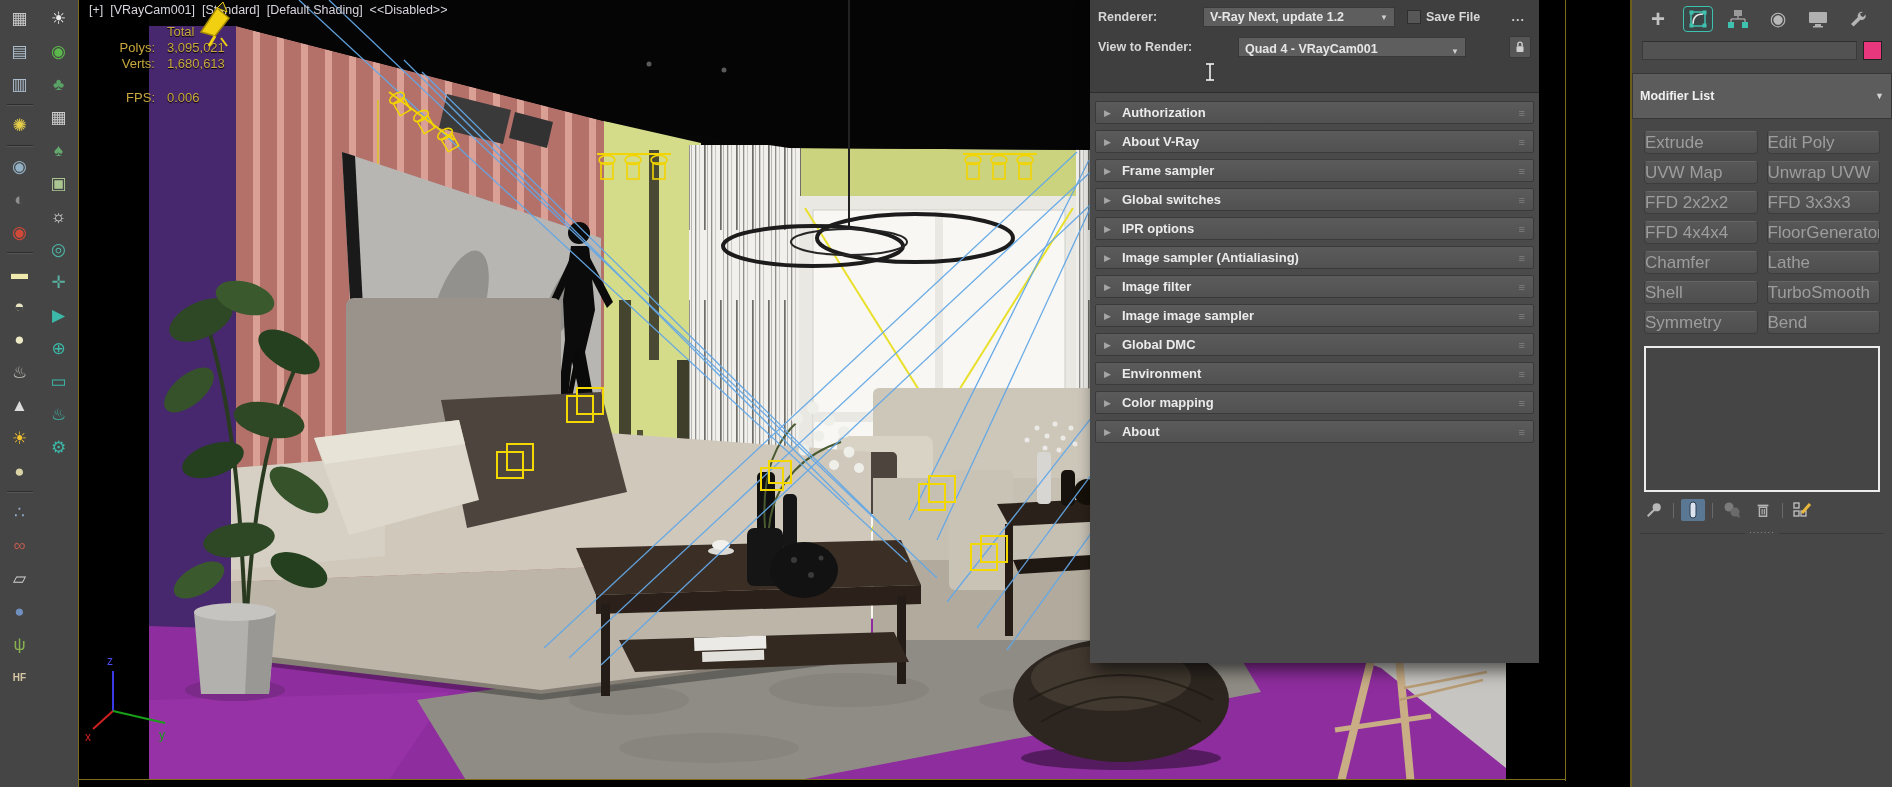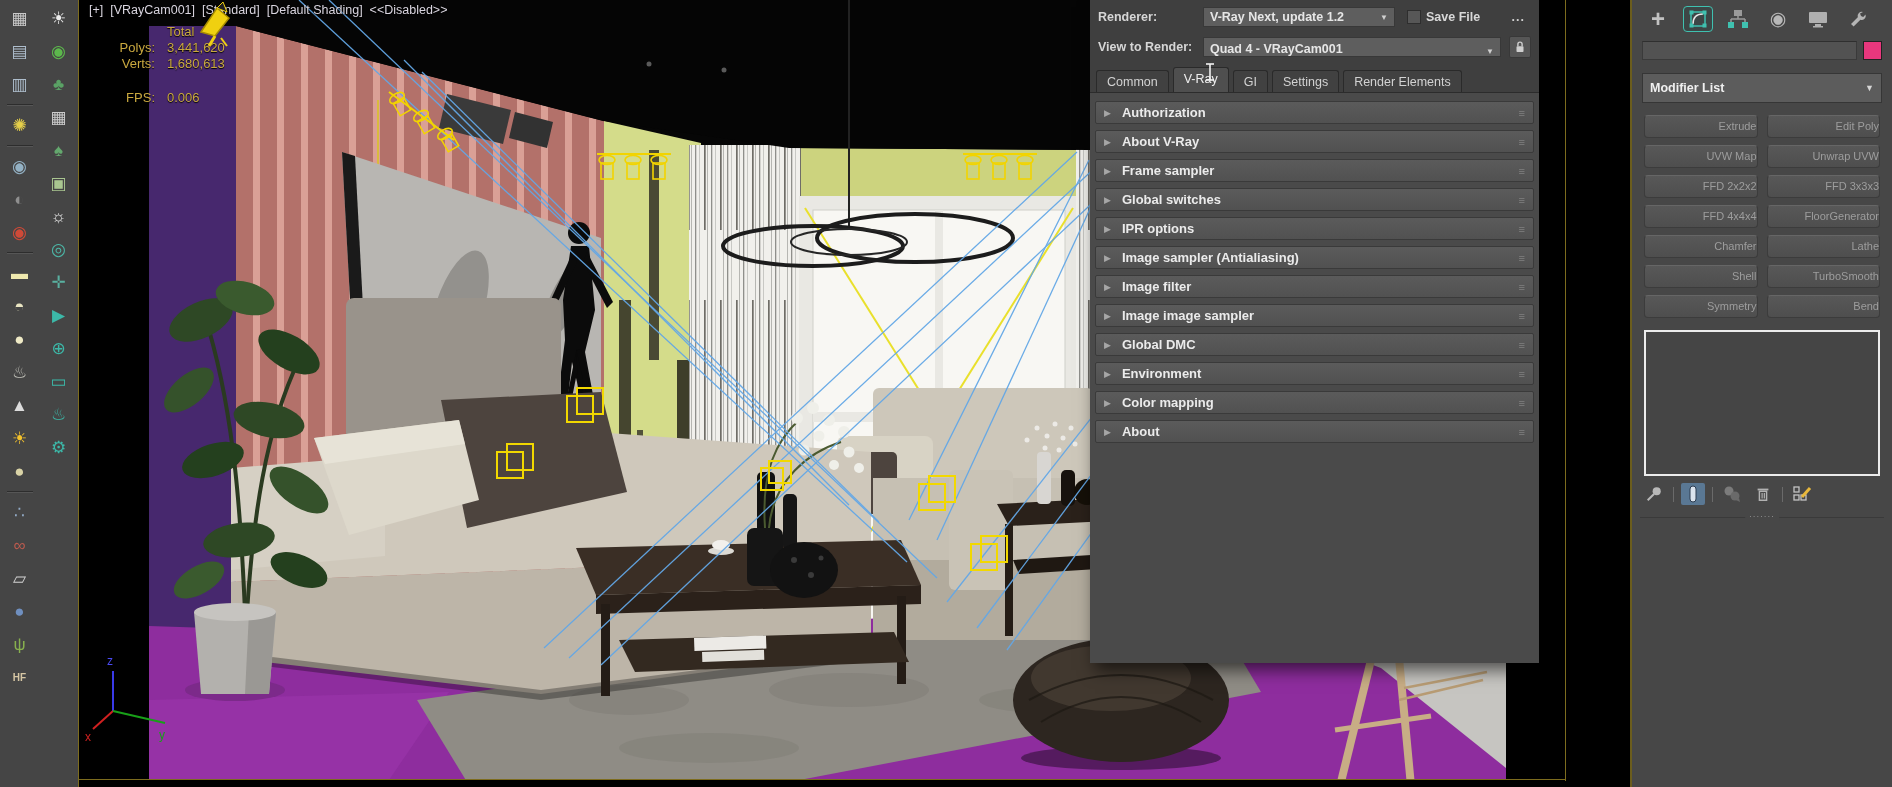--- a/index.html
+++ b/index.html
@@ -60,26 +60,26 @@
   .command-panel{position:absolute;left:1630px;top:0;right:0;bottom:0;background:#474747;z-index:3;
                  border-left:2px solid #6b5d1d;box-sizing:border-box;}
   .cp-tabs{display:flex;gap:12px;align-items:center;padding:7px 8px 5px 12px;}
   .cp-tab{width:28px;height:24px;display:flex;align-items:center;justify-content:center;border-radius:3px;}
   .cp-tab.selected{outline:1px solid #3fc1b0;background:#3d4646;}
   .cp-plus{font-size:24px;color:#c2c2c2;font-weight:bold;line-height:0;}
   .cp-motion{font-size:19px;color:#b8b8b8;line-height:0;}
   .cp-name-row{display:flex;align-items:center;gap:6px;margin:5px 10px 0;}
   .cp-name{flex:1;height:17px;background:#525252;border:1px solid #3a3a3a;border-top-color:#2f2f2f;}
   .cp-swatch{width:17px;height:17px;border:1px solid #222;}
-  .cp-modlist{margin:13px 10px 0;height:20px;background:#5c5c5c;border:1px solid #363636;
-              display:flex;align-items:center;padding:4px 7px;font-weight:bold;color:#f0f0f0;font-size:12.5px;}
+  .cp-modlist{margin:13px 0 0;height:20px;background:#5c5c5c;border:1px solid #363636;
+              display:flex;align-items:center;padding:12px 7px;font-weight:bold;color:#f0f0f0;font-size:12.5px;}
   .cp-modlist .arr{margin-left:auto;font-size:9px;color:#d6d6d6;}
   .cp-grid{display:grid;grid-template-columns:1fr 1fr;gap:7px 9px;margin:12px 12px 0;}
-  .modbtn{height:21px;line-height:21px;text-align:right;background:linear-gradient(#585858,#4e4e4e);
-          border:1px solid #3c3c3c;border-top-color:#666;border-radius:4px;color:#9d9d9d;font-size:11px;
+  .modbtn{height:21px;line-height:21px;text-align:left;background:linear-gradient(#585858,#4e4e4e);
+          border:1px solid #3c3c3c;border-top-color:#666;border-radius:4px;color:#9d9d9d;font-size:17px;
           overflow:hidden;white-space:nowrap;}
   .cp-stack{margin:12px 12px 0;height:142px;background:#454545;border:2px solid #ececec;}
   .cp-stackbar{display:flex;align-items:center;gap:7px;padding:7px 10px 0;}
   .sbicon{width:24px;height:22px;display:flex;align-items:center;justify-content:center;border-radius:2px;}
   .sbicon.on{background:#5a7894;}
   .sbsep{width:1px;height:15px;background:#6a6a6a;}
   .cp-rollsep{margin:12px 8px 0;border-top:1px solid #3a3a3a;position:relative;height:8px;}
   .cp-rollsep .dots{position:absolute;left:50%;top:-6px;transform:translateX(-50%);background:#474747;
                     color:#9a9a9a;font-size:8px;letter-spacing:1px;padding:0 4px;}
 </style>
@@ -402,21 +402,21 @@
       <span>[VRayCam001]</span>
       <span>[Standard]</span>
       <span>[Default Shading]</span>
       <span>&lt;&lt;Disabled&gt;&gt;</span>
     </div>
 
   <div class="vp-stats">
     <span class="lab"></span>
       <span>Total</span>
     <span class="lab">Polys:</span>
-    <span>3,441,620</span>
+    <span>3,095,021</span>
     <span class="lab">Verts:</span>
     <span>1,680,613</span>
     <span class="gap"></span>
     <span class="lab">FPS:</span>
     <span>0.006</span>
   </div>
 
   <div class="cursor-light">
     <svg width="46" height="48" viewBox="0 0 46 48">
       <polygon points="10,32 26,8 38,18 24,36" fill="#f0d010" stroke="#a88c00" stroke-width="1.5"></polygon>
@@ -443,40 +443,33 @@
     <div class="hrow">
       <span class="hlabel">Renderer:</span>
       <div class="dd dd1">
         <span>V-Ray Next, update 1.2</span>
         <span class="arr">▼</span>
       </div>
       <span class="chk"></span>
       <span>Save File</span>
       <span class="morebtn">...</span>
     </div>
-    <div class="hrow" style="margin-top:8px;">
+    <div class="hrow" style="margin-top:8px;gap:35px;">
       <span class="hlabel">View to Render:</span>
       <div class="dd dd2">
         <span>Quad 4 - VRayCam001</span>
         <span class="arr">▼</span>
       </div>
       <div class="lockbtn">
         <svg width="14" height="14" viewBox="0 0 20 20">
           <rect x="5" y="9" width="10" height="8" rx="1" fill="#cfcfcf"></rect>
           <path d="M7,9 V6 a3,3 0 0 1 6,0 V9" stroke="#cfcfcf" stroke-width="2" fill="none"></path>
         </svg>
       </div>
     </div>
-    <div class="dlg-tabs">
-        <div class="tab">Common</div>
-        <div class="tab active">V-Ray</div>
-        <div class="tab">GI</div>
-        <div class="tab">Settings</div>
-        <div class="tab">Render Elements</div>
-      </div>
   </div>
   <div class="ibeam-cursor">
     <svg width="16" height="20" viewBox="0 0 16 20">
       <g stroke="#f2f2f2" stroke-width="1.6">
         <line x1="4" y1="2" x2="12" y2="2"></line>
           <line x1="4" y1="18" x2="12" y2="18"></line>
           <line x1="8" y1="2" x2="8" y2="18"></line>
       </g>
     </svg>
   </div>

